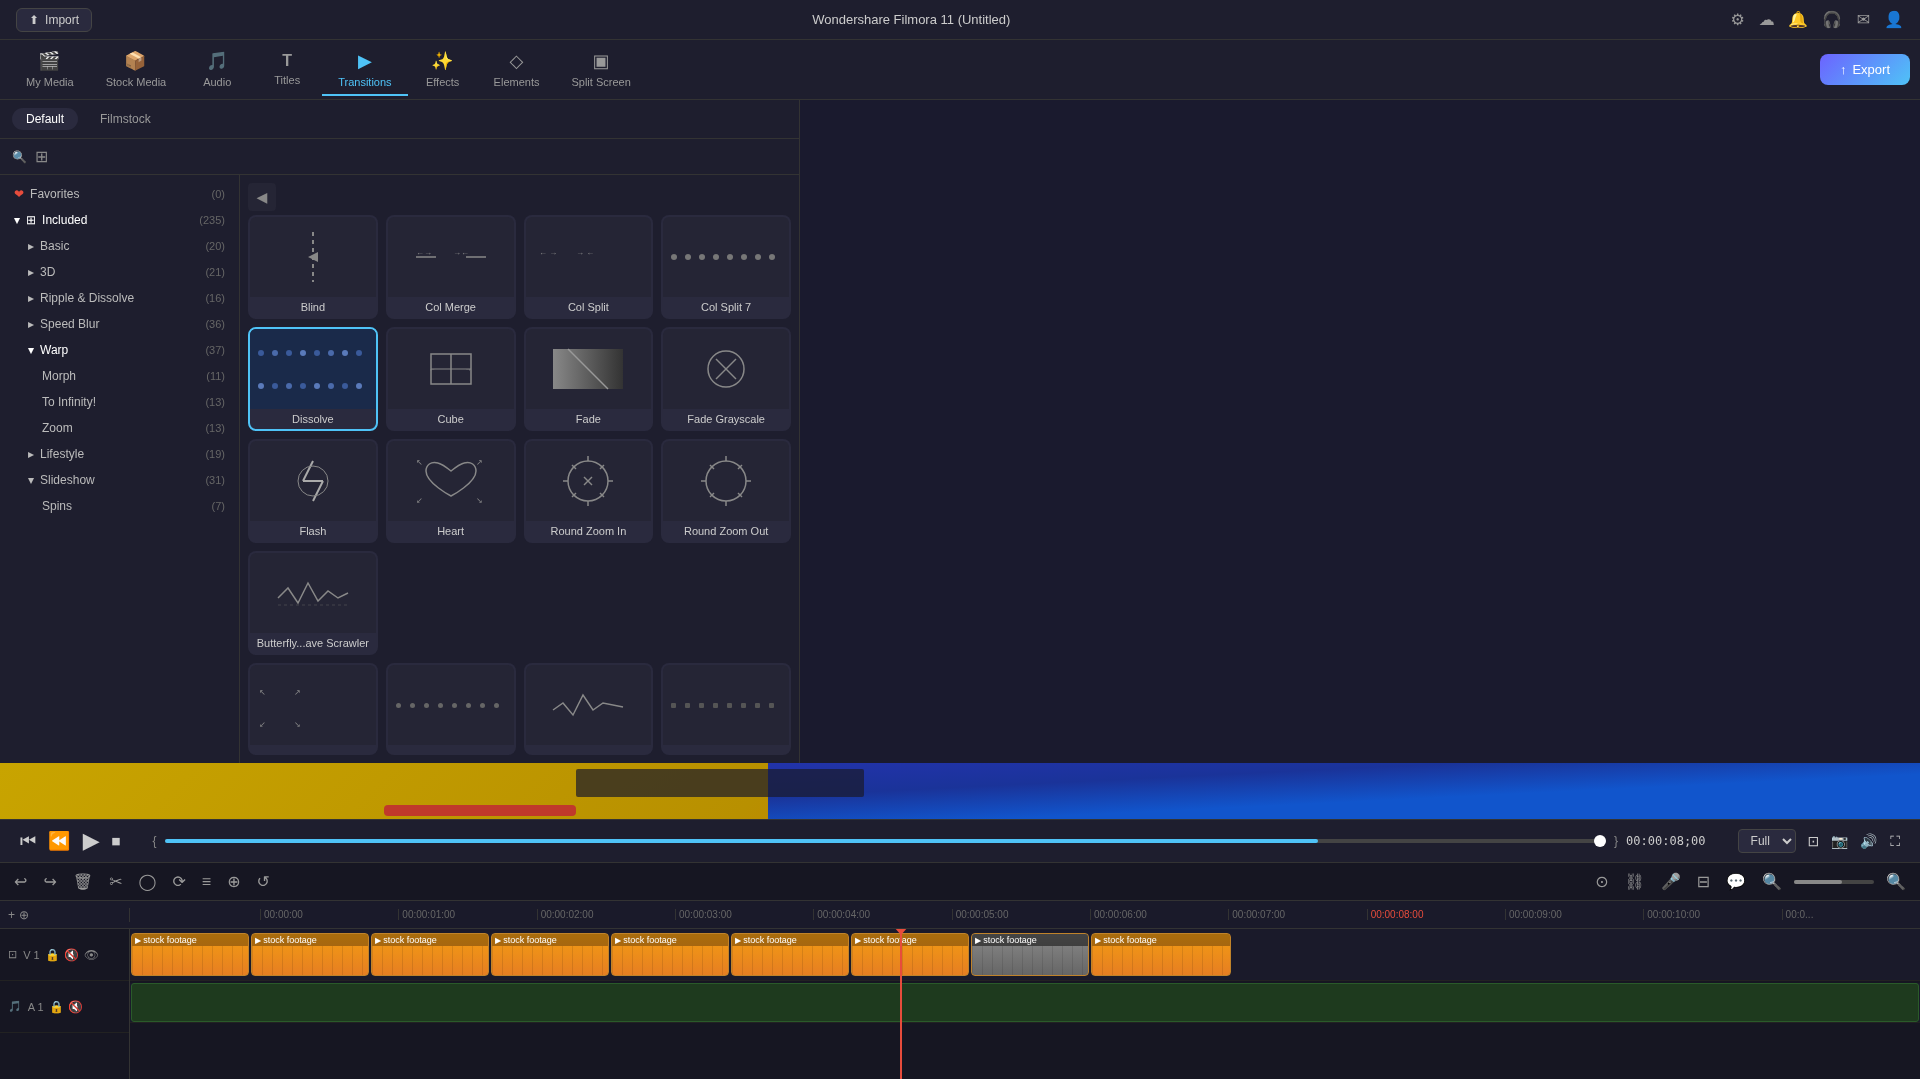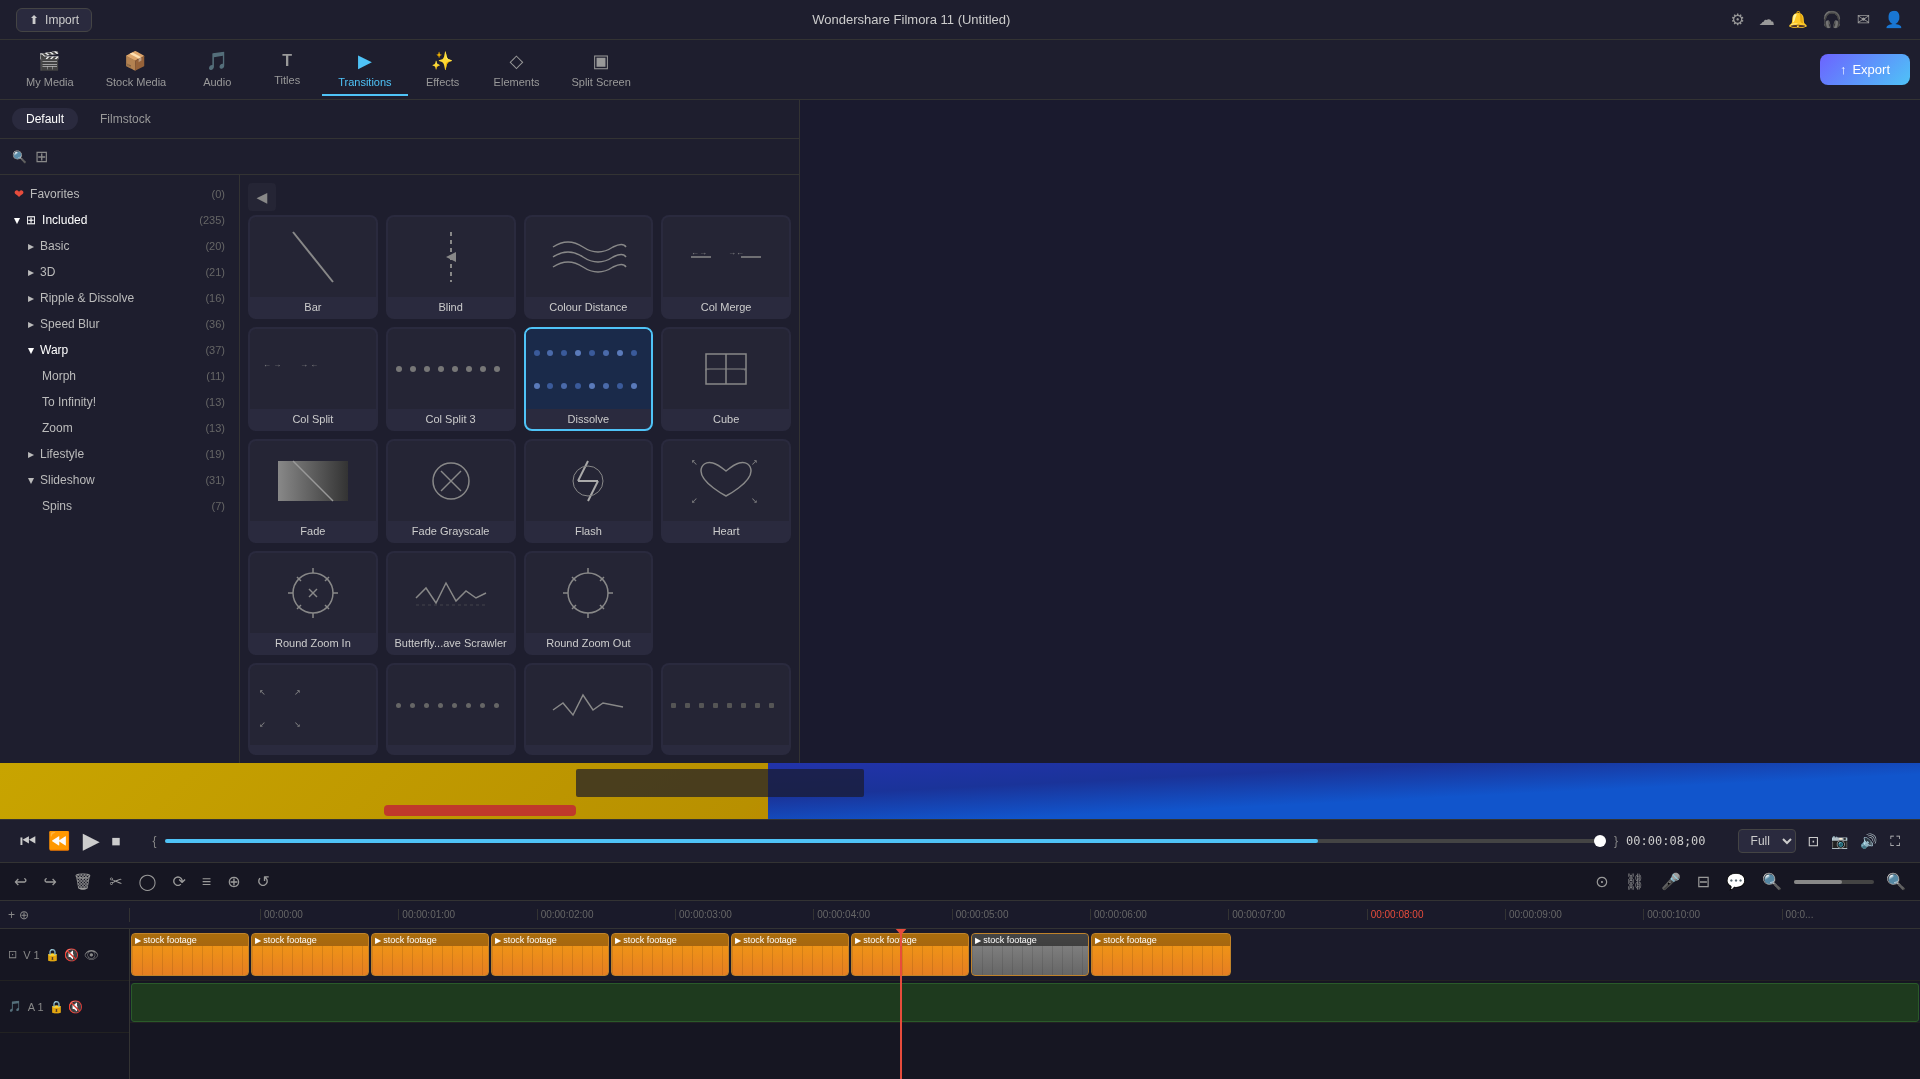--- a/index.html
+++ b/index.html
@@ -275,49 +275,31 @@
         </div>
       </div>
 
       <div class="grid-area">
 
         <div style="display:flex;justify-content:flex-start;margin-bottom:4px;">
           <button class="corner-btn">◀</button>
         </div>
         <div class="transitions-grid">
 
-          <div class="transition-card">
-            <div class="transition-thumb thumb-bar">
-              <svg width="80" height="60" viewBox="0 0 80 60">
-                <line x1="20" y1="5" x2="60" y2="55" stroke="#888" stroke-width="2"></line>
-              </svg>
-            </div>
-            <div class="transition-label">Bar</div>
-          </div>
 
           <div class="transition-card">
             <div class="transition-thumb thumb-blind">
               <svg width="80" height="60" viewBox="0 0 80 60">
                 <line x1="40" y1="5" x2="40" y2="55" stroke="#888" stroke-width="2" stroke-dasharray="4"></line>
                 <polygon points="35,30 45,25 45,35" fill="#888"></polygon>
               </svg>
             </div>
             <div class="transition-label">Blind</div>
           </div>
 
-          <div class="transition-card">
-            <div class="transition-thumb" style="background:#252535;">
-              <svg width="80" height="60" viewBox="0 0 80 60">
-                <path d="M5 20 Q20 10 35 20 Q50 30 65 20 Q75 15 78 20" stroke="#888" stroke-width="1.5" fill="none"></path>
-                <path d="M5 30 Q20 20 35 30 Q50 40 65 30 Q75 25 78 30" stroke="#888" stroke-width="1.5" fill="none"></path>
-                <path d="M5 40 Q20 30 35 40 Q50 50 65 40 Q75 35 78 40" stroke="#888" stroke-width="1.5" fill="none"></path>
-              </svg>
-            </div>
-            <div class="transition-label">Colour Distance</div>
-          </div>
 
           <div class="transition-card">
             <div class="transition-thumb" style="background:#252535;">
               <svg width="80" height="60" viewBox="0 0 80 60">
                 <line x1="5" y1="30" x2="25" y2="30" stroke="#888" stroke-width="1.5" marker-end="url(#arrow)"></line>
                 <line x1="75" y1="30" x2="55" y2="30" stroke="#888" stroke-width="1.5"></line>
                 <line x1="55" y1="30" x2="55" y2="30" stroke="#888" stroke-width="1.5"></line>
                 <text x="5" y="28" fill="#888" font-size="8">←→</text>
                 <text x="42" y="28" fill="#888" font-size="8">→←</text>
               </svg>
@@ -339,21 +321,21 @@
             <div class="transition-thumb" style="background:#252535;display:grid;grid-template-columns:repeat(8,1fr);gap:2px;padding:8px;">
               <div style="background:#777;border-radius:50%;width:6px;height:6px;"></div>
               <div style="background:#777;border-radius:50%;width:6px;height:6px;"></div>
               <div style="background:#777;border-radius:50%;width:6px;height:6px;"></div>
               <div style="background:#777;border-radius:50%;width:6px;height:6px;"></div>
               <div style="background:#777;border-radius:50%;width:6px;height:6px;"></div>
               <div style="background:#777;border-radius:50%;width:6px;height:6px;"></div>
               <div style="background:#777;border-radius:50%;width:6px;height:6px;"></div>
               <div style="background:#777;border-radius:50%;width:6px;height:6px;"></div>
             </div>
-            <div class="transition-label">Col Split 3</div>
+            <div class="transition-label">Col Split 7</div>
           </div>
 
           <div class="transition-card selected-highlight">
             <div class="transition-thumb" style="background:#1a2a4a;display:grid;grid-template-columns:repeat(8,1fr);gap:2px;padding:8px;">
               <div style="background:#3a5a9a;border-radius:50%;width:6px;height:6px;"></div>
               <div style="background:#4a6aaa;border-radius:50%;width:6px;height:6px;"></div>
               <div style="background:#3a5a9a;border-radius:50%;width:6px;height:6px;"></div>
               <div style="background:#5a7aba;border-radius:50%;width:6px;height:6px;"></div>
               <div style="background:#3a5a9a;border-radius:50%;width:6px;height:6px;"></div>
               <div style="background:#4a6aaa;border-radius:50%;width:6px;height:6px;"></div>
@@ -452,42 +434,42 @@
                 <line x1="36" y1="26" x2="44" y2="34" stroke="#888" stroke-width="1.5"></line>
                 <line x1="44" y1="26" x2="36" y2="34" stroke="#888" stroke-width="1.5"></line>
               </svg>
             </div>
             <div class="transition-label">Round Zoom In</div>
           </div>
 
           <div class="transition-card">
             <div class="transition-thumb" style="background:#252535;">
               <svg width="80" height="60" viewBox="0 0 80 60">
-                <polyline points="5,35 15,25 25,40 35,20 45,38 55,28 65,35 75,30" fill="none" stroke="#888" stroke-width="1.5"></polyline>
-                <line x1="5" y1="42" x2="75" y2="42" stroke="#666" stroke-width="0.5" stroke-dasharray="3"></line>
-              </svg>
-            </div>
-            <div class="transition-label">Butterfly...ave Scrawler</div>
-          </div>
-
-          <div class="transition-card">
-            <div class="transition-thumb" style="background:#252535;">
-              <svg width="80" height="60" viewBox="0 0 80 60">
                 <circle cx="40" cy="30" r="20" fill="none" stroke="#888" stroke-width="1.5"></circle>
                 <line x1="40" y1="10" x2="40" y2="5" stroke="#888" stroke-width="1.5"></line>
                 <line x1="60" y1="30" x2="65" y2="30" stroke="#888" stroke-width="1.5"></line>
                 <line x1="40" y1="50" x2="40" y2="55" stroke="#888" stroke-width="1.5"></line>
                 <line x1="20" y1="30" x2="15" y2="30" stroke="#888" stroke-width="1.5"></line>
                 <line x1="28" y1="18" x2="24" y2="14" stroke="#888" stroke-width="1.5"></line>
                 <line x1="52" y1="18" x2="56" y2="14" stroke="#888" stroke-width="1.5"></line>
                 <line x1="52" y1="42" x2="56" y2="46" stroke="#888" stroke-width="1.5"></line>
                 <line x1="28" y1="42" x2="24" y2="46" stroke="#888" stroke-width="1.5"></line>
               </svg>
             </div>
             <div class="transition-label">Round Zoom Out</div>
+          </div>
+
+          <div class="transition-card">
+            <div class="transition-thumb" style="background:#252535;">
+              <svg width="80" height="60" viewBox="0 0 80 60">
+                <polyline points="5,35 15,25 25,40 35,20 45,38 55,28 65,35 75,30" fill="none" stroke="#888" stroke-width="1.5"></polyline>
+                <line x1="5" y1="42" x2="75" y2="42" stroke="#666" stroke-width="0.5" stroke-dasharray="3"></line>
+              </svg>
+            </div>
+            <div class="transition-label">Butterfly...ave Scrawler</div>
           </div>
 
         </div>
 
         <div style="margin-top:8px;" class="transitions-grid">
           <div class="transition-card">
             <div class="transition-thumb" style="background:#252535;display:grid;grid-template-columns:repeat(2,1fr);gap:2px;padding:4px;">
               <svg width="60" height="60" viewBox="0 0 60 60">
                 <text x="5" y="20" fill="#888" font-size="8">↖</text>
                 <text x="40" y="20" fill="#888" font-size="8">↗</text>

